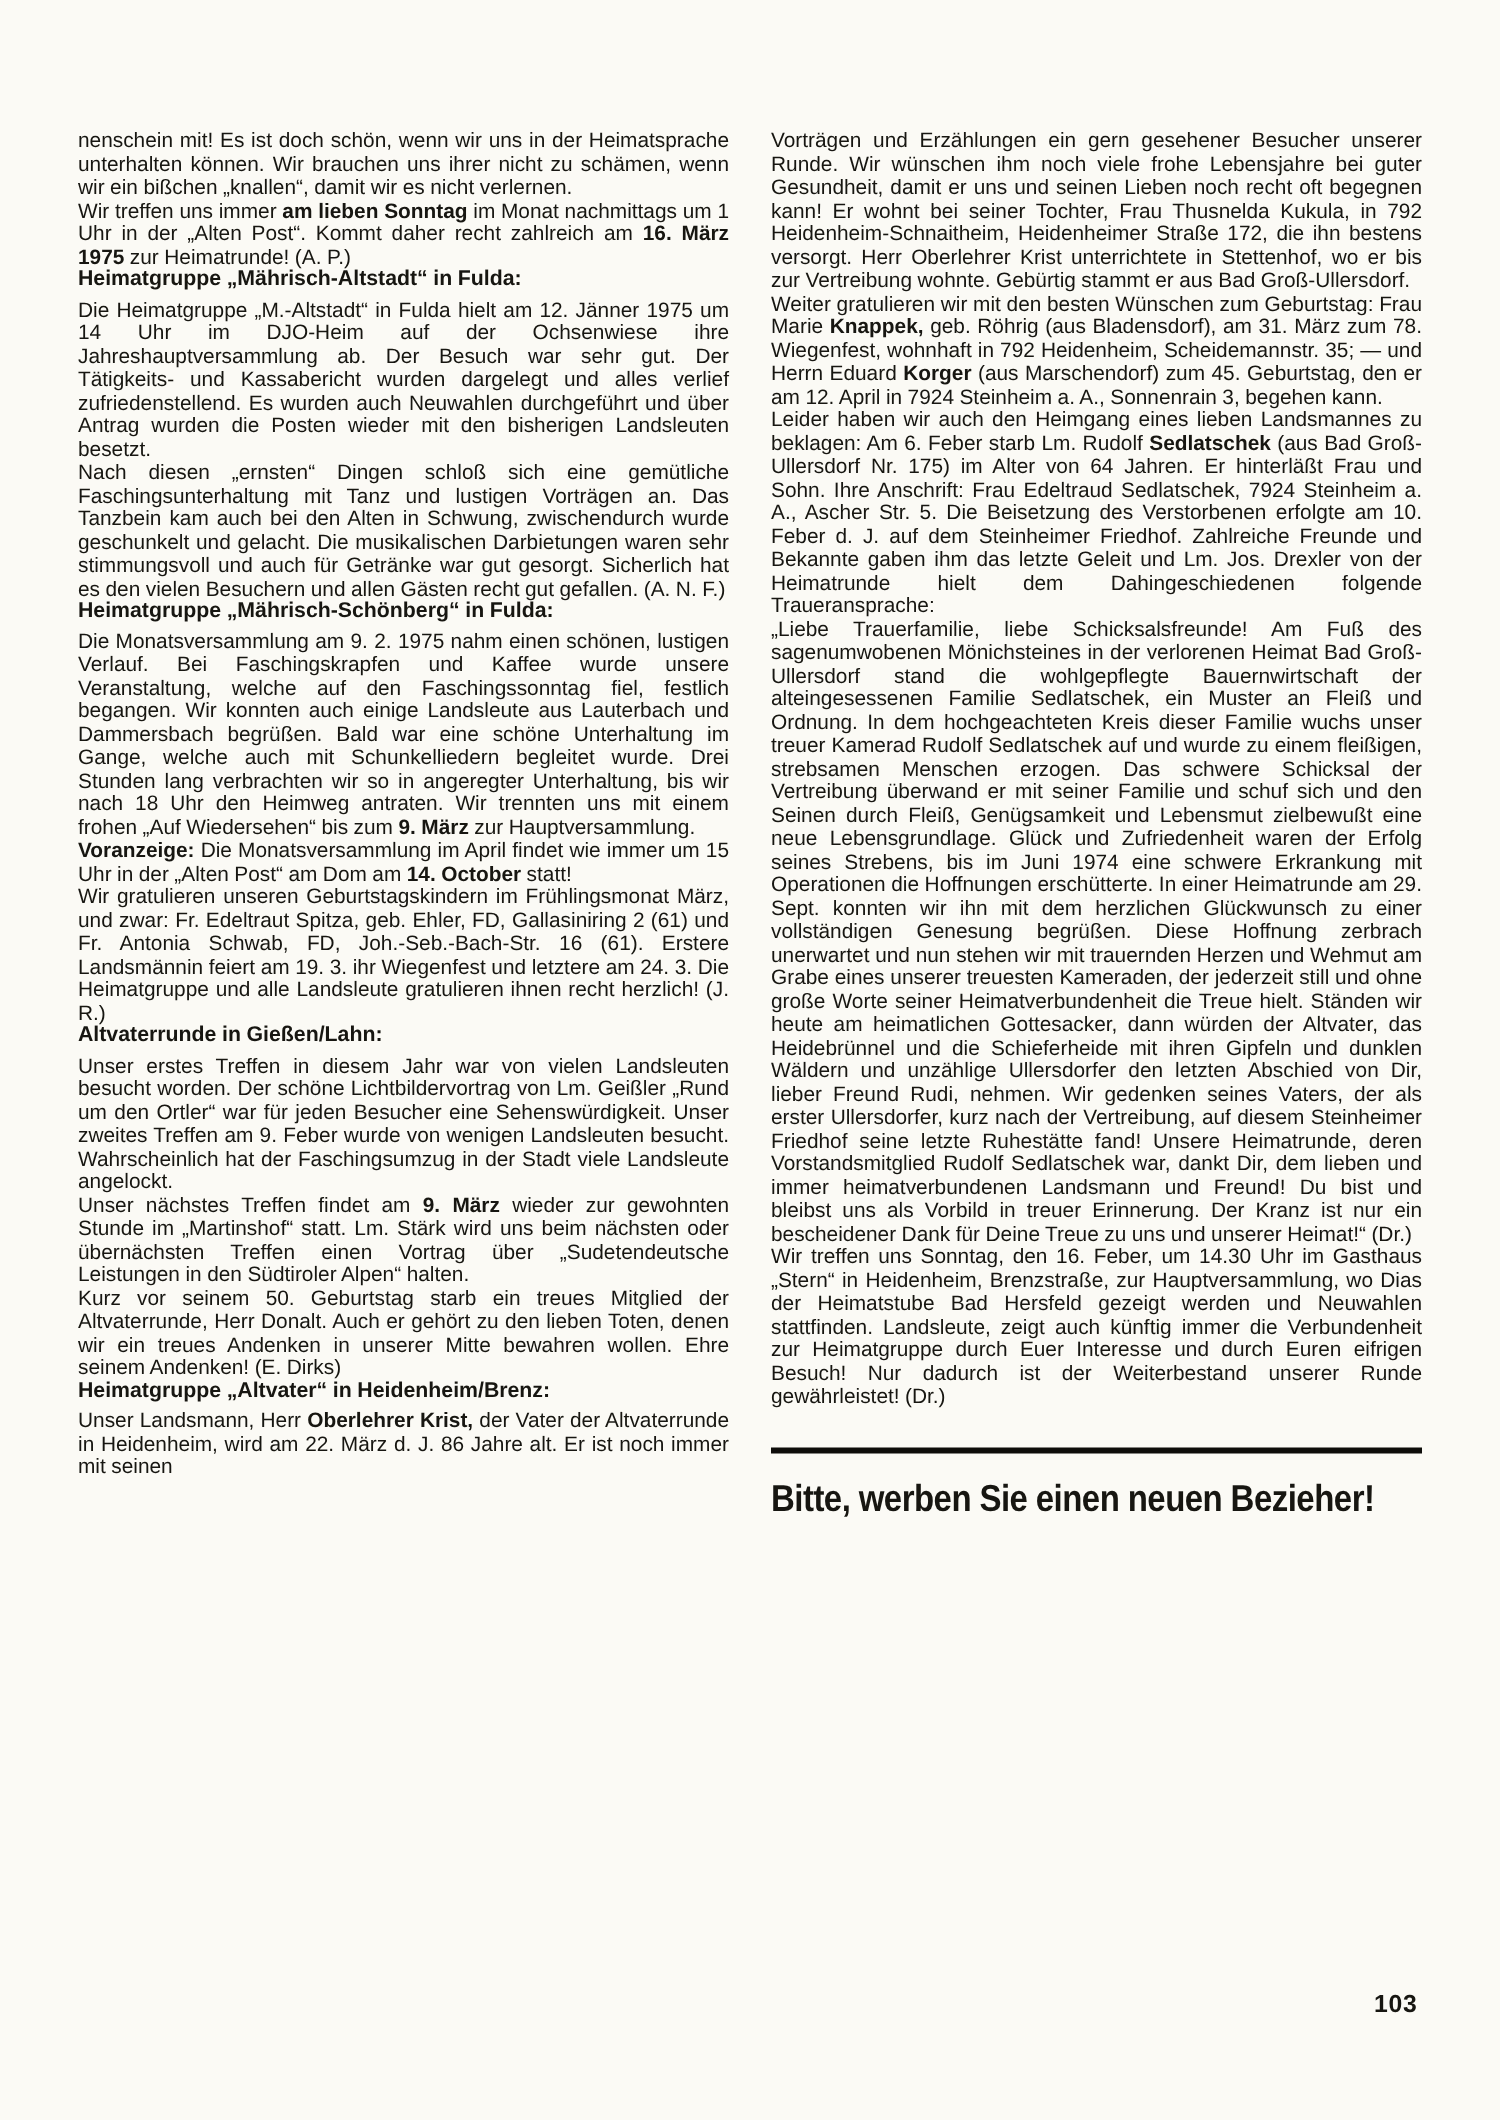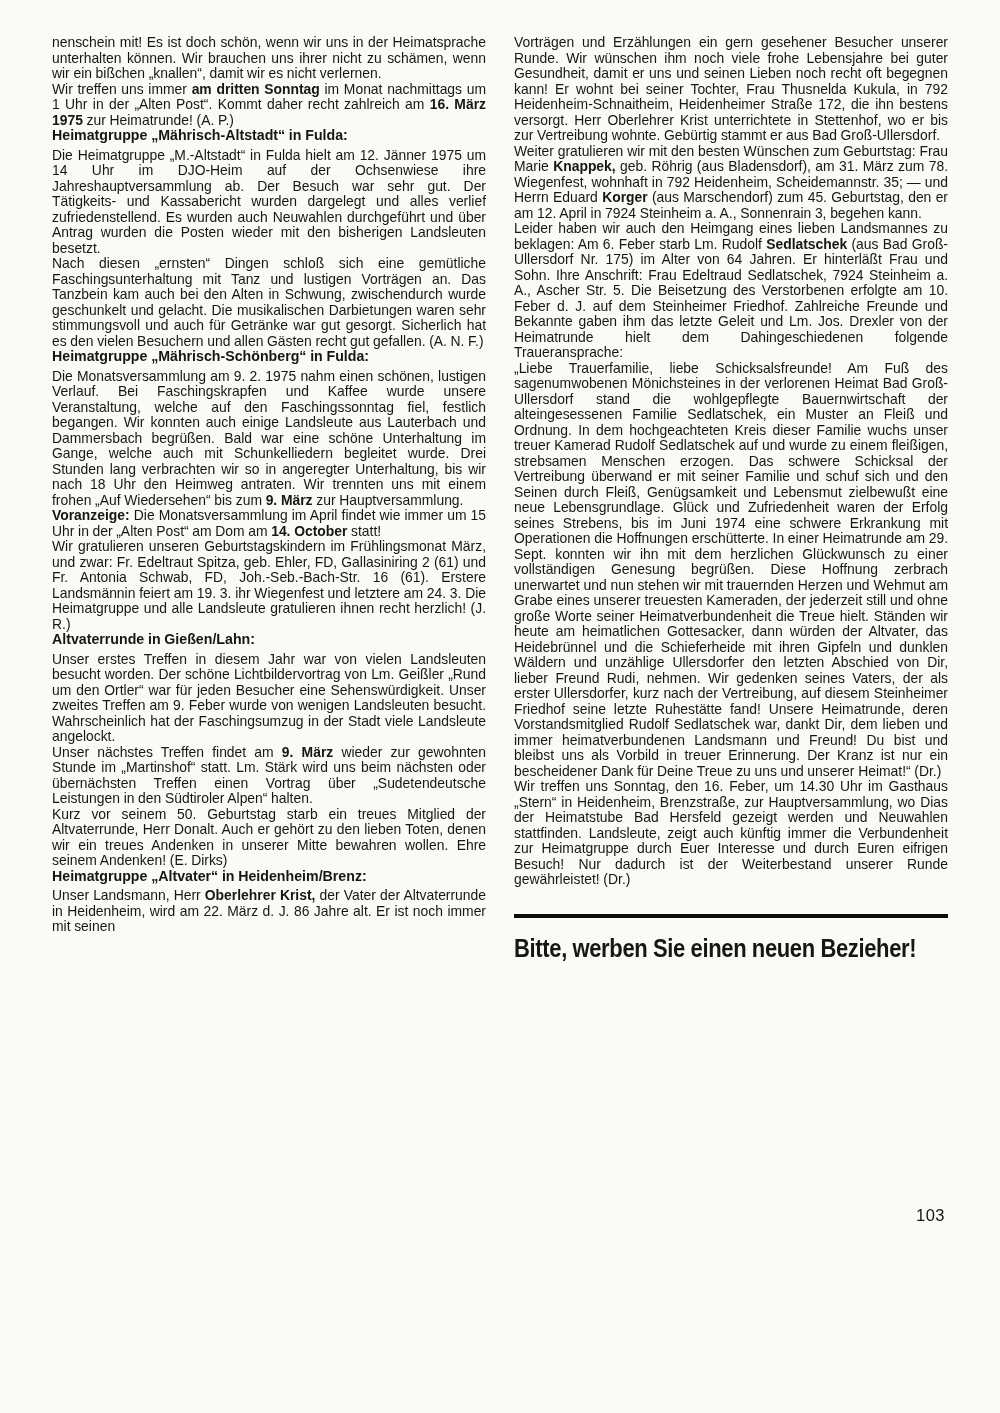--- a/index.html
+++ b/index.html
@@ -9,21 +9,21 @@
     height: 1413px;
     background: #fbfaf5;
     color: #171611;
     font-family: "Liberation Sans", "DejaVu Sans", sans-serif;
     position: relative;
     overflow: hidden;
   }
   .columns {
     display: flex;
     gap: 28px;
-    padding: 35px 52px 0 52px;
+    padding: 86px 52px 0 52px;
   }
   .col {
     width: 434px;
     font-size: 13.9px;
     line-height: 15.5px;
     text-align: justify;
     hyphens: auto;
     -webkit-hyphens: auto;
     word-spacing: -0.2px;
   }
@@ -45,35 +45,35 @@
     font-weight: bold;
     letter-spacing: -0.4px;
     line-height: 1.15;
     white-space: nowrap;
     transform: scaleX(0.88);
     transform-origin: left center;
     text-align: left;
   }
   .pagenum {
     position: absolute;
-    top: 1206px;
+    top: 1327px;
     right: 55px;
     font-size: 16.5px;
-    font-weight: normal;
+    font-weight: bold;
     letter-spacing: 0.5px;
   }
 </style>
 </head>
 <body>
 
 <div class="page">
   <main class="columns">
     <section class="col">
         <p class="para"><span>nenschein mit! Es ist doch schön, wenn wir uns in der Heimatsprache unterhalten können. Wir brauchen uns ihrer nicht zu schämen, wenn wir ein bißchen „knallen“, damit wir es nicht verlernen.</span></p>
-        <p class="para"><span>Wir treffen uns immer </span><b>am dritten Sonntag</b><span> im Monat nachmittags um 1 Uhr in der „Alten Post“. Kommt daher recht zahlreich am </span><b>16. März 1975</b><span> zur Heimatrunde! (A. P.)</span></p>
+        <p class="para"><span>Wir treffen uns immer </span><b>am lieben Sonntag</b><span> im Monat nachmittags um 1 Uhr in der „Alten Post“. Kommt daher recht zahlreich am </span><b>16. März 1975</b><span> zur Heimatrunde! (A. P.)</span></p>
         <h3 class="heading"><span>Heimatgruppe „Mährisch-Altstadt“ in Fulda:</span></h3>
         <p class="para"><span>Die Heimatgruppe „M.-Altstadt“ in Fulda hielt am 12. Jänner 1975 um 14 Uhr im DJO-Heim auf der Ochsenwiese ihre Jahreshauptversammlung ab. Der Besuch war sehr gut. Der Tätigkeits- und Kassabericht wurden dargelegt und alles verlief zufriedenstellend. Es wurden auch Neuwahlen durchgeführt und über Antrag wurden die Posten wieder mit den bisherigen Landsleuten besetzt.</span></p>
         <p class="para"><span>Nach diesen „ernsten“ Dingen schloß sich eine gemütliche Faschingsunterhaltung mit Tanz und lustigen Vorträgen an. Das Tanzbein kam auch bei den Alten in Schwung, zwischendurch wurde geschunkelt und gelacht. Die musikalischen Darbietungen waren sehr stimmungsvoll und auch für Getränke war gut gesorgt. Sicherlich hat es den vielen Besuchern und allen Gästen recht gut gefallen. (A. N. F.)</span></p>
         <h3 class="heading"><span>Heimatgruppe „Mährisch-Schönberg“ in Fulda:</span></h3>
         <p class="para"><span>Die Monatsversammlung am 9. 2. 1975 nahm einen schönen, lustigen Verlauf. Bei Faschingskrapfen und Kaffee wurde unsere Veranstaltung, welche auf den Faschingssonntag fiel, festlich begangen. Wir konnten auch einige Landsleute aus Lauterbach und Dammersbach begrüßen. Bald war eine schöne Unterhaltung im Gange, welche auch mit Schunkelliedern begleitet wurde. Drei Stunden lang verbrachten wir so in angeregter Unterhaltung, bis wir nach 18 Uhr den Heimweg antraten. Wir trennten uns mit einem frohen „Auf Wiedersehen“ bis zum </span><b>9. März</b><span> zur Hauptversammlung.</span></p>
         <p class="para"><b>Voranzeige:</b><span> Die Monatsversammlung im April findet wie immer um 15 Uhr in der „Alten Post“ am Dom am </span><b>14. October</b><span> statt!</span></p>
         <p class="para"><span>Wir gratulieren unseren Geburtstagskindern im Frühlingsmonat März, und zwar: Fr. Edeltraut Spitza, geb. Ehler, FD, Gallasiniring 2 (61) und Fr. Antonia Schwab, FD, Joh.-Seb.-Bach-Str. 16 (61). Erstere Landsmännin feiert am 19. 3. ihr Wiegenfest und letztere am 24. 3. Die Heimatgruppe und alle Landsleute gratulieren ihnen recht herzlich! (J. R.)</span></p>
         <h3 class="heading"><span>Altvaterrunde in Gießen/Lahn:</span></h3>
         <p class="para"><span>Unser erstes Treffen in diesem Jahr war von vielen Landsleuten besucht worden. Der schöne Lichtbildervortrag von Lm. Geißler „Rund um den Ortler“ war für jeden Besucher eine Sehenswürdigkeit. Unser zweites Treffen am 9. Feber wurde von wenigen Landsleuten besucht. Wahrscheinlich hat der Faschingsumzug in der Stadt viele Landsleute angelockt.</span></p>
         <p class="para"><span>Unser nächstes Treffen findet am </span><b>9. März</b><span> wieder zur gewohnten Stunde im „Martinshof“ statt. Lm. Stärk wird uns beim nächsten oder übernächsten Treffen einen Vortrag über „Sudetendeutsche Leistungen in den Südtiroler Alpen“ halten.</span></p>

